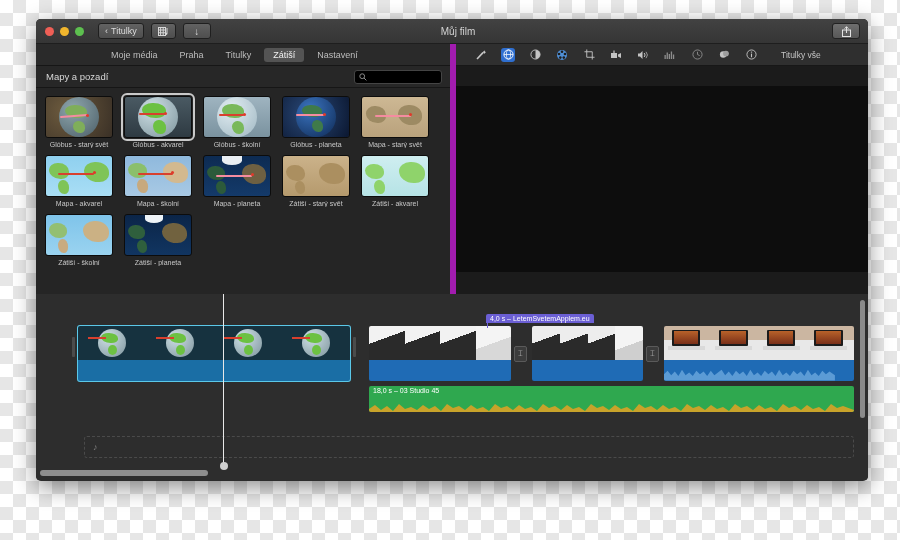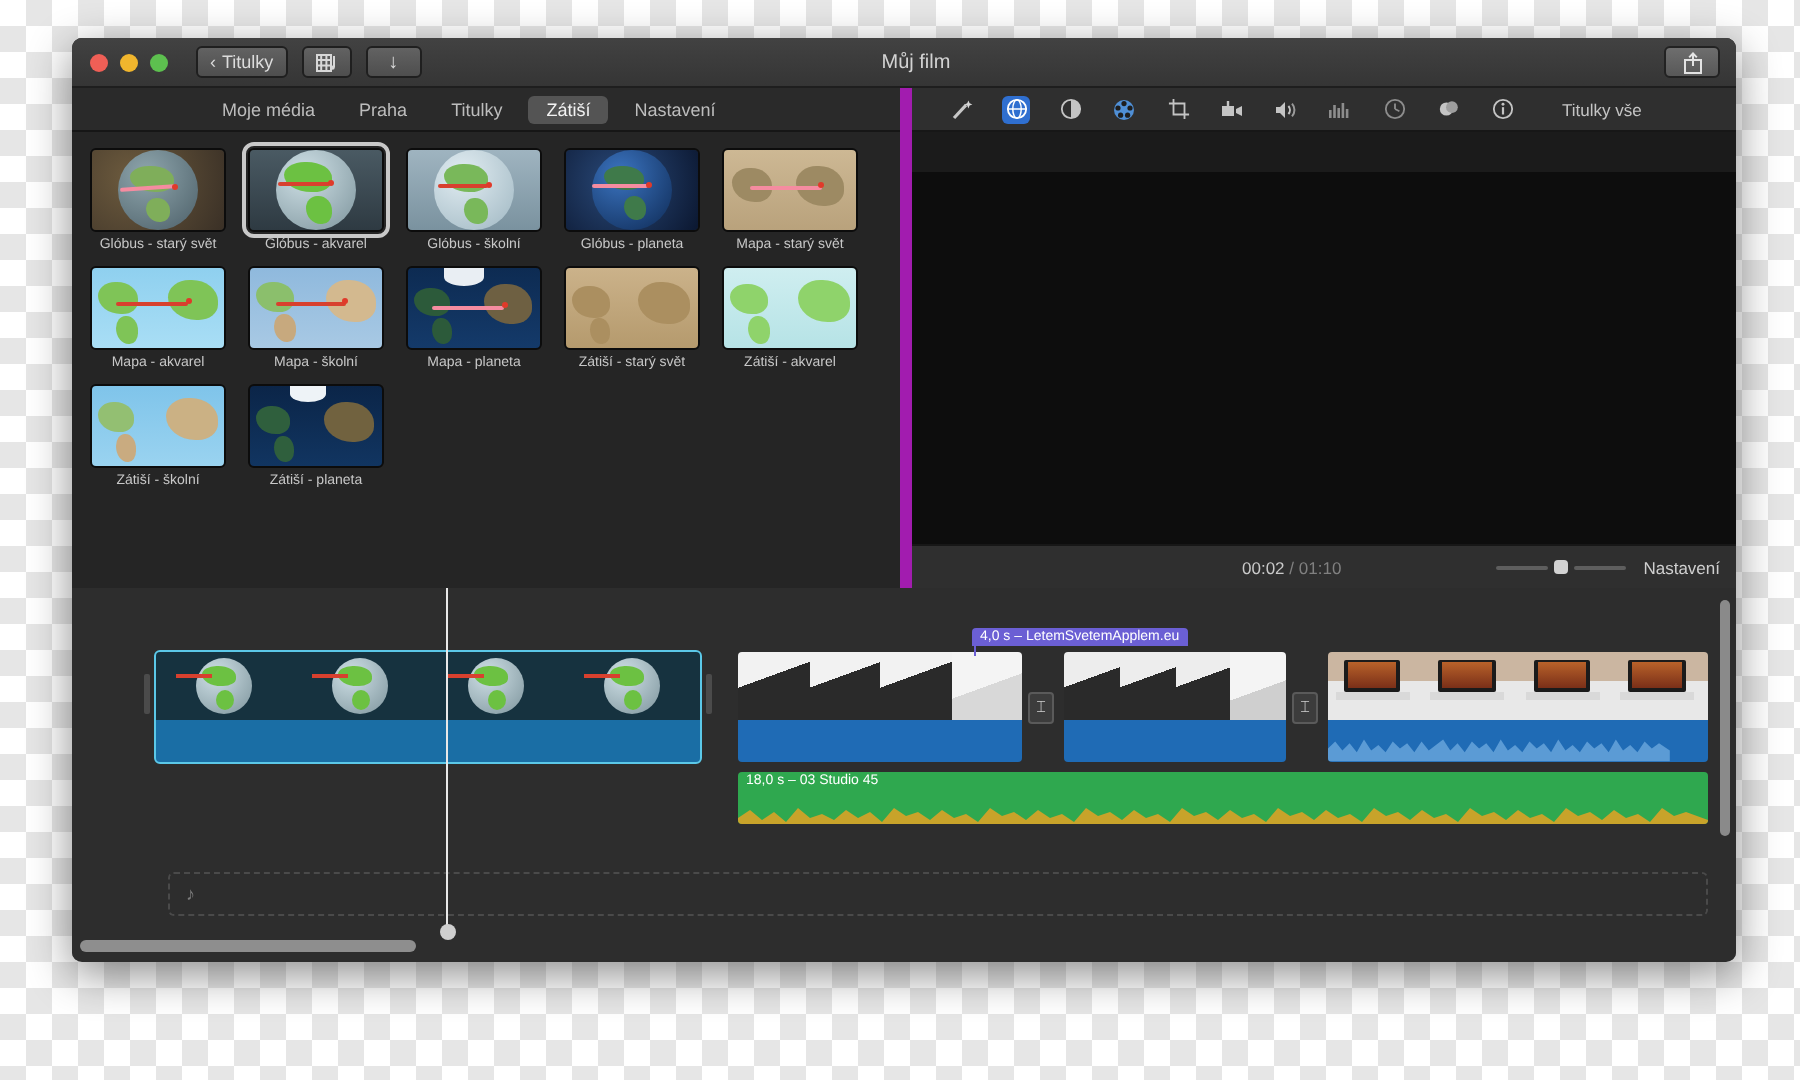--- a/index.html
+++ b/index.html
@@ -262,20 +262,30 @@
   <div class="upper">
 
     <div class="browser">
       <div class="tabs">
         <div class="tab">Moje média</div>
         <div class="tab">Praha</div>
         <div class="tab">Titulky</div>
         <div class="tab sel">Zátiší</div>
         <div class="tab">Nastavení</div>
       </div>
+      <div class="bheader">
+        <div class="ttl">Mapy a pozadí</div>
+        <div class="searchbox">
+          <svg width="8" height="8" viewBox="0 0 8 8">
+            <circle cx="3.2" cy="3.2" r="2.4" fill="none" stroke="#8a8a8a"></circle>
+            <line x1="5" y1="5" x2="7.4" y2="7.4" stroke="#8a8a8a"></line>
+          </svg>
+          <span class="ph"></span>
+        </div>
+      </div>
 
       <div class="grid">
 
         <div class="cell">
           <div class="thumb">
             <div class="globe-bg g-old"></div>
             <div class="sphere sp-old">
               <div class="land" style="left:6px;top:8px;width:22px;height:13px;background:#7fae5a"></div>
               <div class="land" style="left:14px;top:24px;width:12px;height:12px;background:#7fae5a"></div>
             </div>
@@ -485,34 +495,20 @@
             <circle cx="6" cy="3.4" r=".8" fill="#c4c4c4"></circle>
             <rect x="5.4" y="5" width="1.2" height="4" fill="#c4c4c4"></rect>
           </svg>
         </div>
         <div class="reset-all">Titulky vše</div>
       </div>
 
 
       <div class="stage"></div>
 
-      <div class="viewer-bar">
-        <div style="width:80px"></div>
-        <div class="tc">
-          <span>00:02</span>
-          <span class="total">/</span>
-          <span class="total">01:10</span>
-        </div>
-        <div class="zoom-sl">
-          <div class="sl-track"></div>
-          <div class="sl-knob"></div>
-          <div class="sl-track"></div>
-          <span class="nast" style="margin-left:6px">Nastavení</span>
-        </div>
-      </div>
 
     </div>
   </div>
 
   <div class="timeline">
     <div class="tl-inner">
       <div class="edge-handle" style="left:36px;top:43px"></div>
       <div class="edge-handle" style="left:317px;top:43px"></div>
 
       <div class="clip selected" style="left:42px;top:32px;width:272px;height:55px;background:#0f2a3a">

